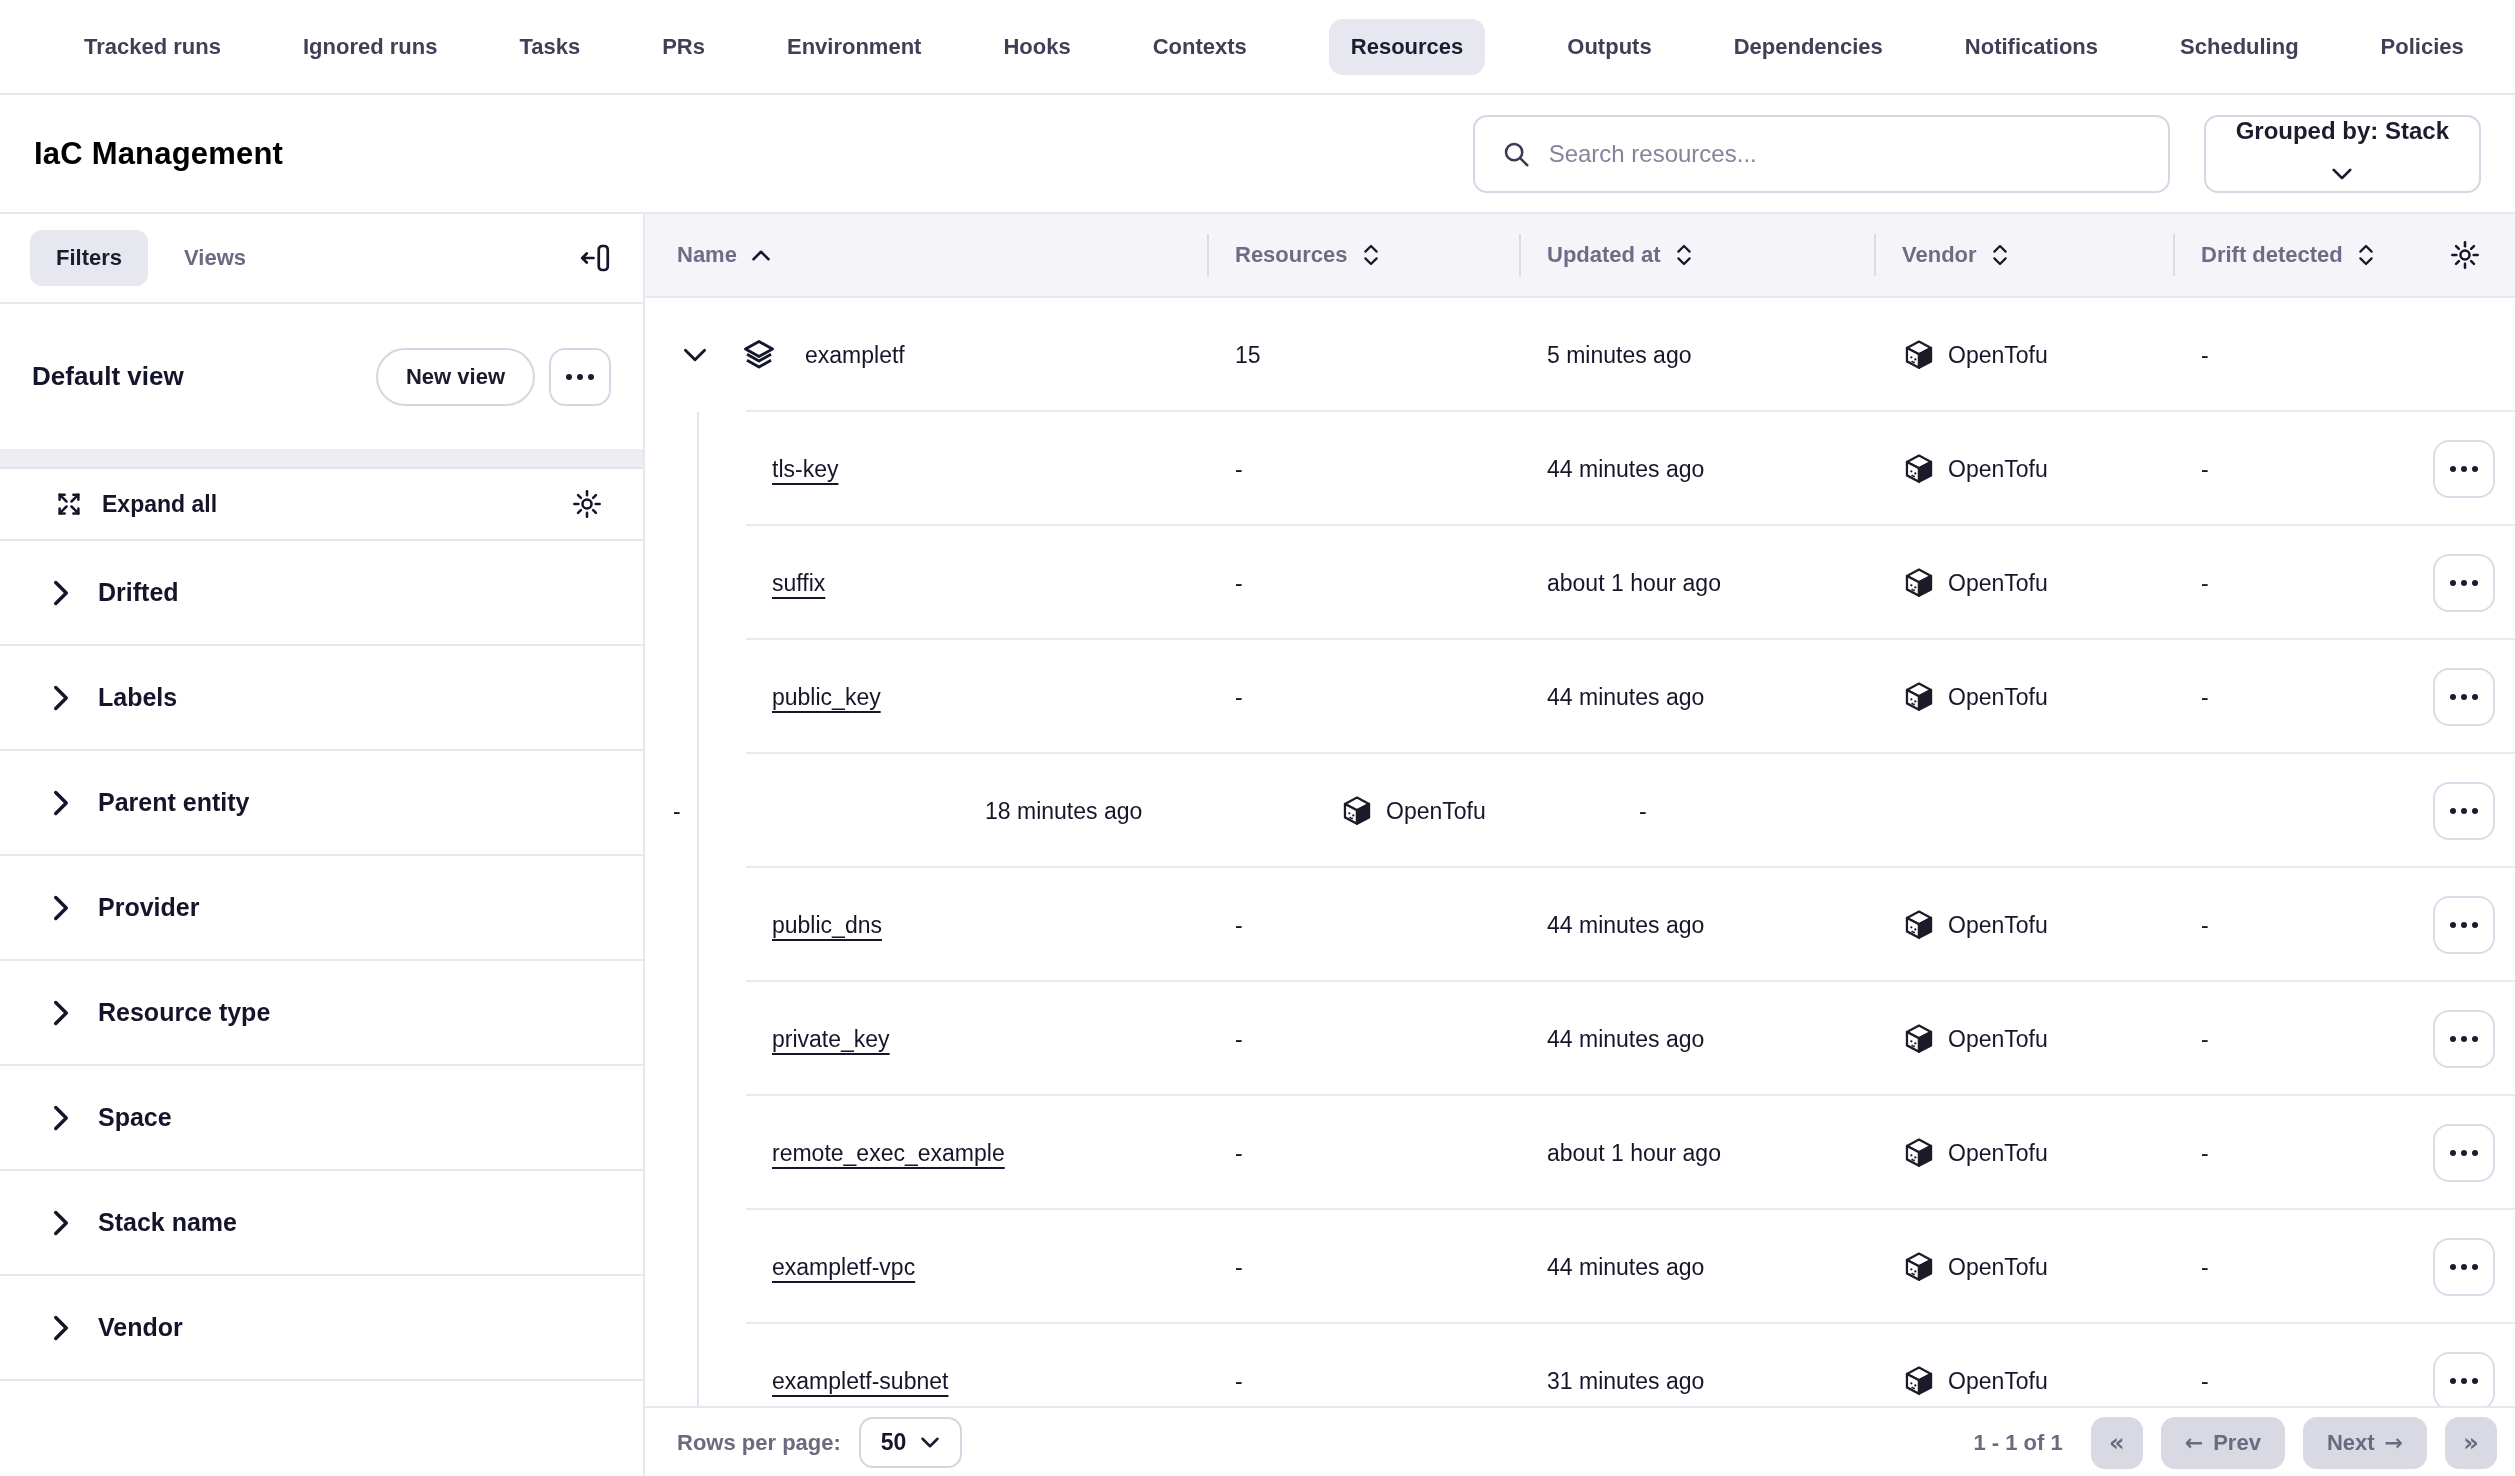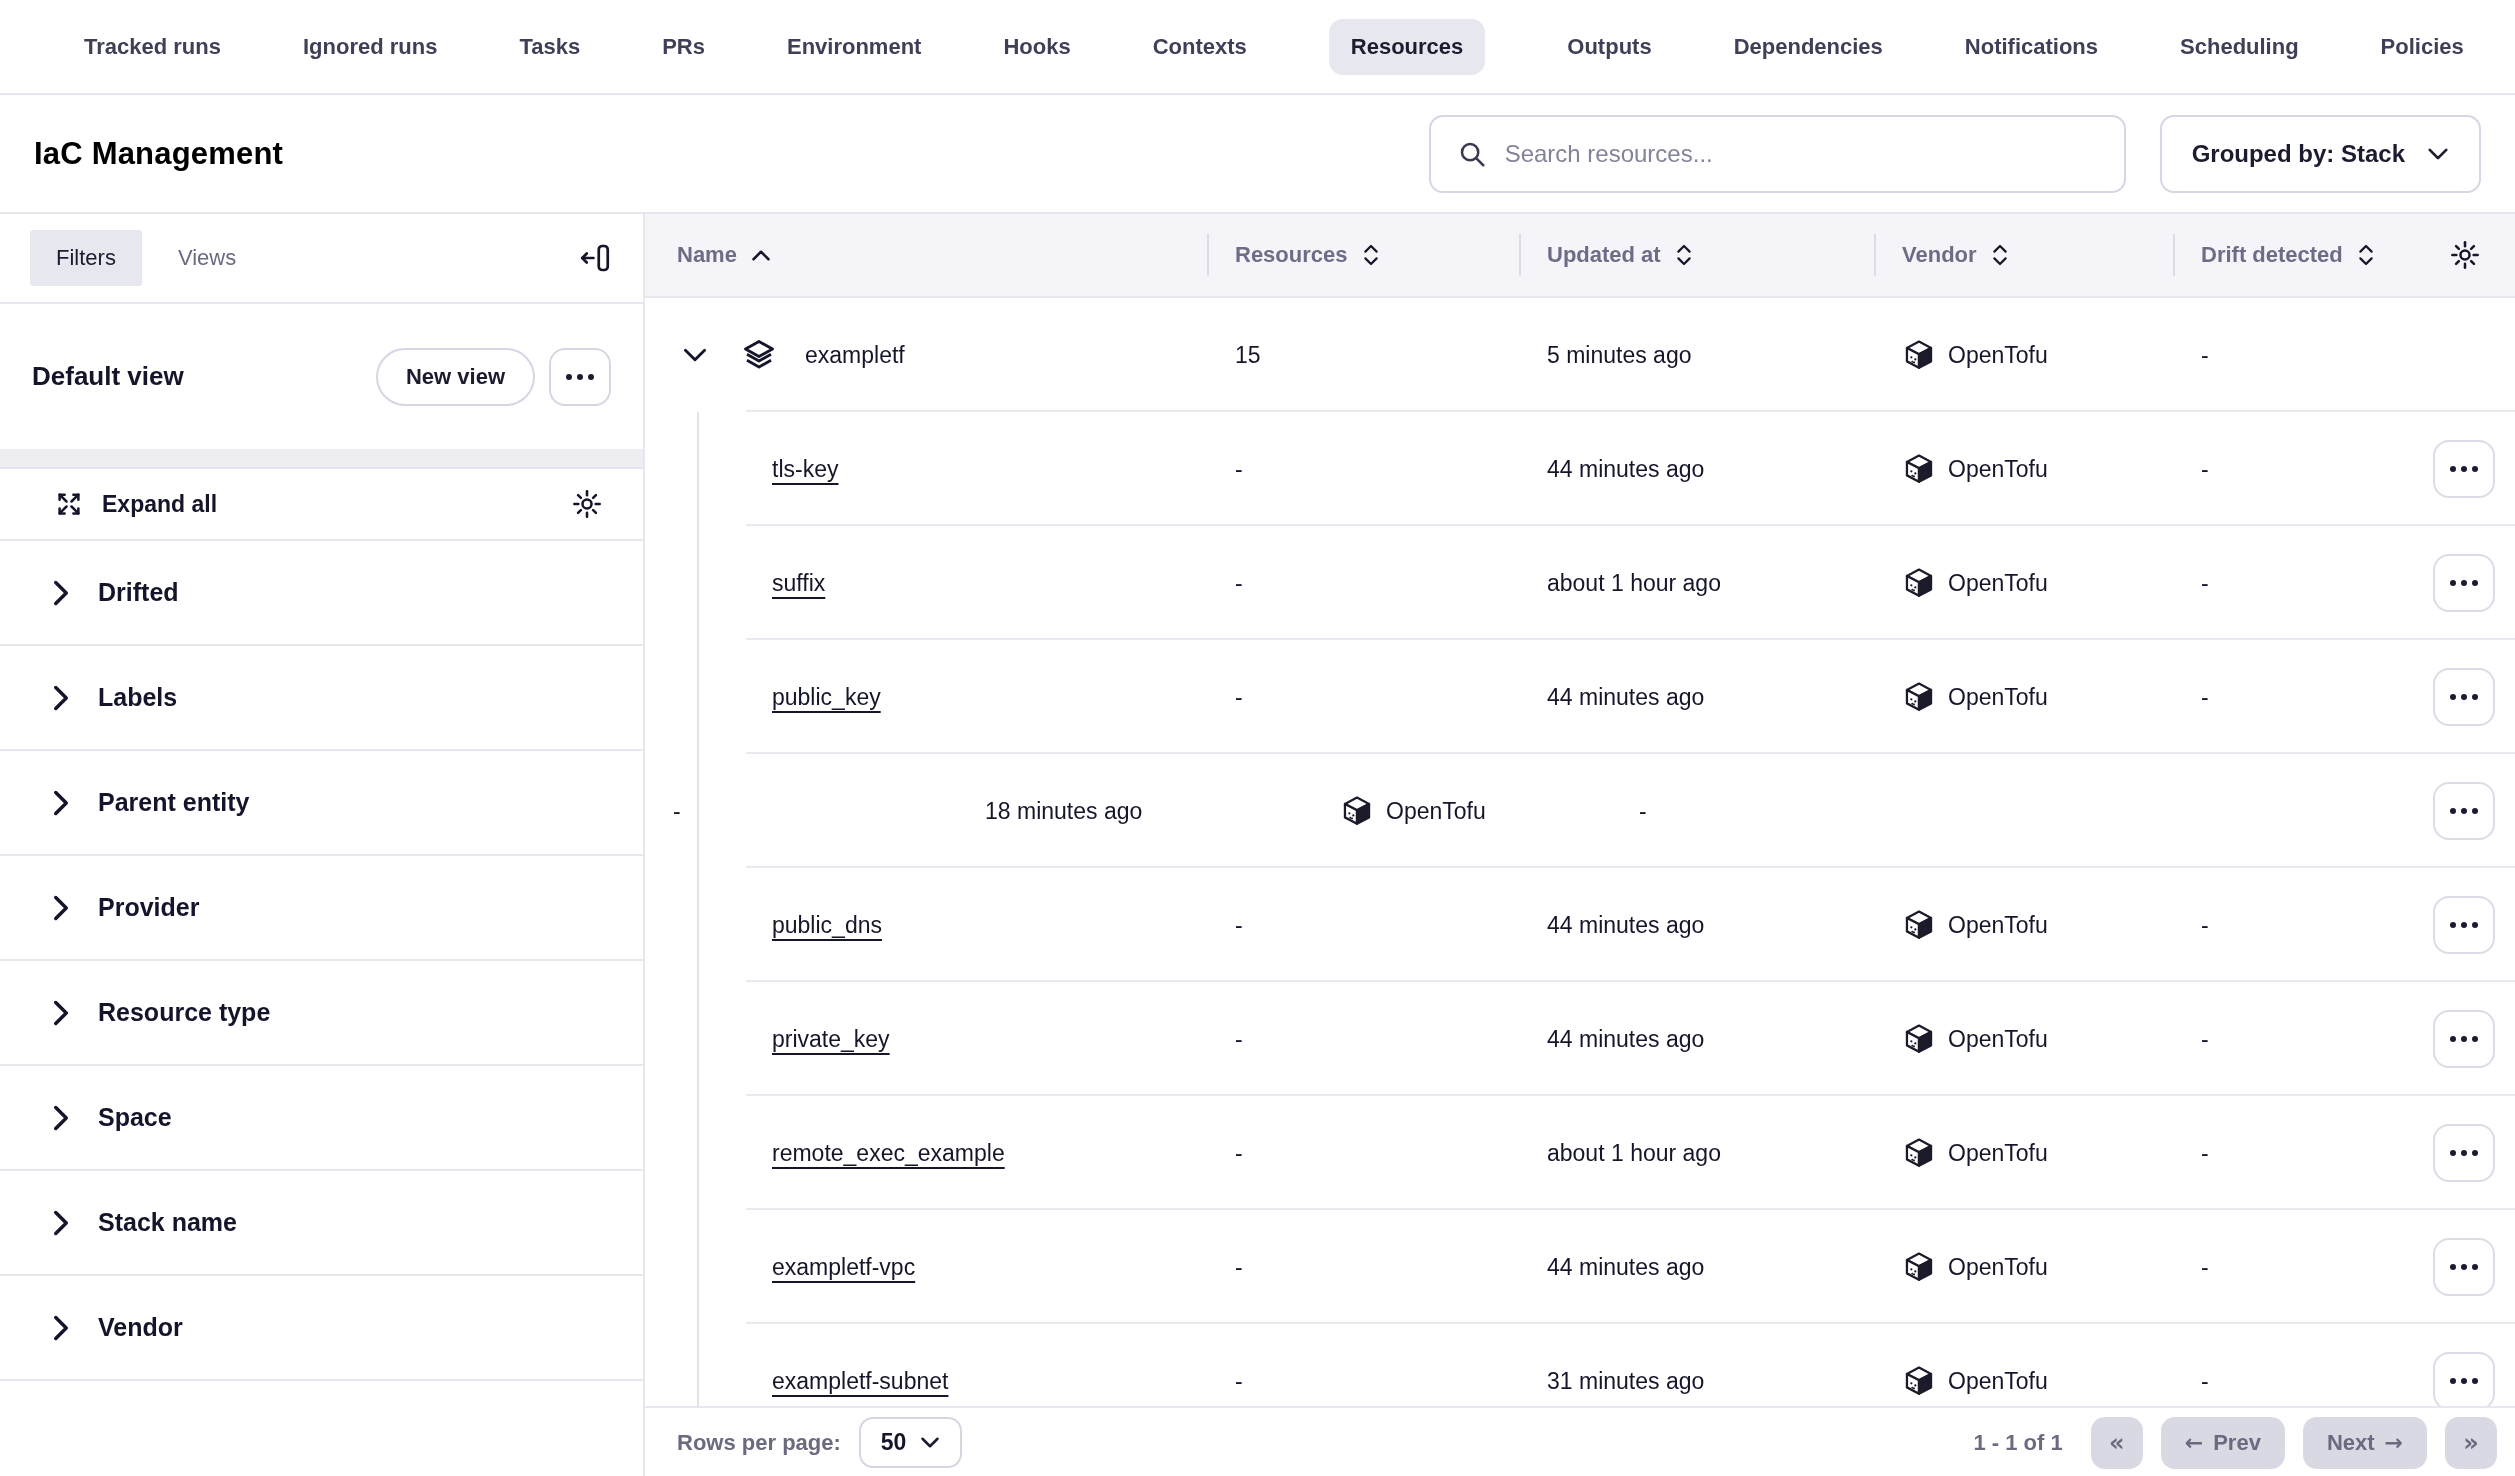--- a/index.html
+++ b/index.html
@@ -58,33 +58,34 @@
     font-size: 24px; color: #1c1c30;
   }
   .search-box input::placeholder { color: #83839a; }
   .groupby-btn {
     height: 78px;
     border: 2px solid #d6d6e4; border-radius: 14px;
     display: flex; align-items: center; gap: 22px;
     padding: 0 30px;
     font-size: 24px; font-weight: 600; color: #1c1c30;
     background: #fff;
+    flex-direction: column;
   }
 
   
   .main { display: flex; height: 1263px; }
 
   
   .sidebar { width: 645px; border-right: 2px solid #e7e7ef; background: #fff; flex-shrink: 0; }
   .sidebar-tabs {
     height: 90px; display: flex; align-items: center;
     padding: 0 30px; gap: 10px;
     border-bottom: 2px solid #e7e7ef;
   }
-  .side-tab { font-size: 22px; font-weight: 400; padding: 15px 26px; border-radius: 3px; color: #6a6a85; }
+  .side-tab { font-size: 22px; font-weight: 700; padding: 15px 26px; border-radius: 12px; color: #6a6a85; }
   .side-tab.active { background: #e7e7f0; color: #1c1c2e; }
   .collapse-btn { margin-left: auto; display: flex; align-items: center; }
   .default-view-row {
     height: 145px; display: flex; align-items: center;
     padding: 0 32px;
   }
   .default-view-title { font-size: 26px; font-weight: 700; color: #14142a; }
   .default-view-actions { margin-left: auto; display: flex; align-items: center; gap: 14px; }
   .newview-btn {
     border: 2px solid #d6d6e4; border-radius: 994px;

